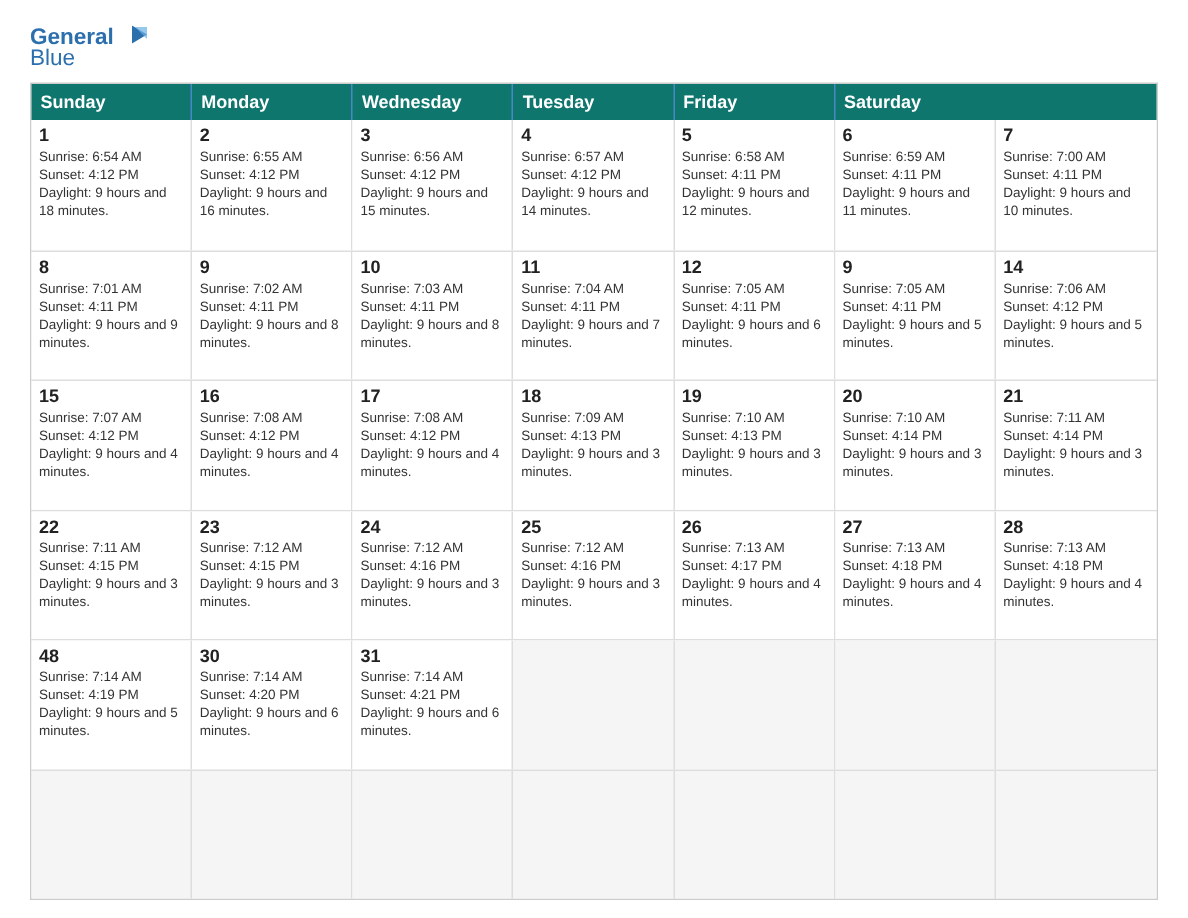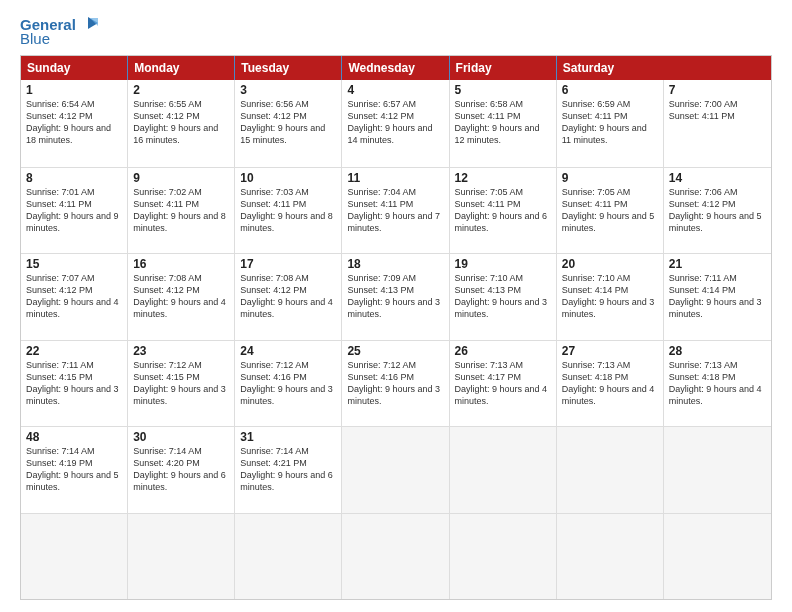--- a/index.html
+++ b/index.html
@@ -42,21 +42,21 @@
     }
     .calendar {
       flex: 1;
       display: flex;
       flex-direction: column;
       border: 1px solid #ccc;
     }
     .cal-header-row {
       display: grid;
       grid-template-columns: repeat(7, 1fr);
-      background: #b91c1c;
+      background: #0f766e;
     }
     .cal-header-cell {
       color: #fff;
       font-size: 12px;
       font-weight: bold;
       padding: 5px 6px;
       text-align: left;
       border-right: 1px solid #4a88c5;
     }
     .cal-header-cell:last-child {
@@ -121,22 +121,22 @@
     <div class="title-block">
       <div class="main-title"></div>
       <div class="subtitle"></div>
     </div>
   </div>
 
   <div class="calendar">
     <div class="cal-header-row">
       <div class="cal-header-cell">Sunday</div>
       <div class="cal-header-cell">Monday</div>
+      <div class="cal-header-cell">Wednesday</div>
       <div class="cal-header-cell">Tuesday</div>
-      <div class="cal-header-cell">Wednesday</div>
       <div class="cal-header-cell">Friday</div>
       <div class="cal-header-cell">Saturday</div>
     </div>
     <div class="cal-body">
         <div class="cal-row">
           <div class="cal-cell">
             <div class="day-num">1</div>
             <div class="cell-text">Sunrise: 6:54 AM</div>
             <div class="cell-text">Sunset: 4:12 PM</div>
             <div class="cell-text">Daylight: 9 hours and 18 minutes.</div>
@@ -168,20 +168,21 @@
           <div class="cal-cell">
             <div class="day-num">6</div>
             <div class="cell-text">Sunrise: 6:59 AM</div>
             <div class="cell-text">Sunset: 4:11 PM</div>
             <div class="cell-text">Daylight: 9 hours and 11 minutes.</div>
           </div>
           <div class="cal-cell">
             <div class="day-num">7</div>
             <div class="cell-text">Sunrise: 7:00 AM</div>
             <div class="cell-text">Sunset: 4:11 PM</div>
+            <div class="cell-text">Daylight: 9 hours and 10 minutes.</div>
           </div>
         </div>
         <div class="cal-row">
           <div class="cal-cell">
             <div class="day-num">8</div>
             <div class="cell-text">Sunrise: 7:01 AM</div>
             <div class="cell-text">Sunset: 4:11 PM</div>
             <div class="cell-text">Daylight: 9 hours and 9 minutes.</div>
           </div>
           <div class="cal-cell">

